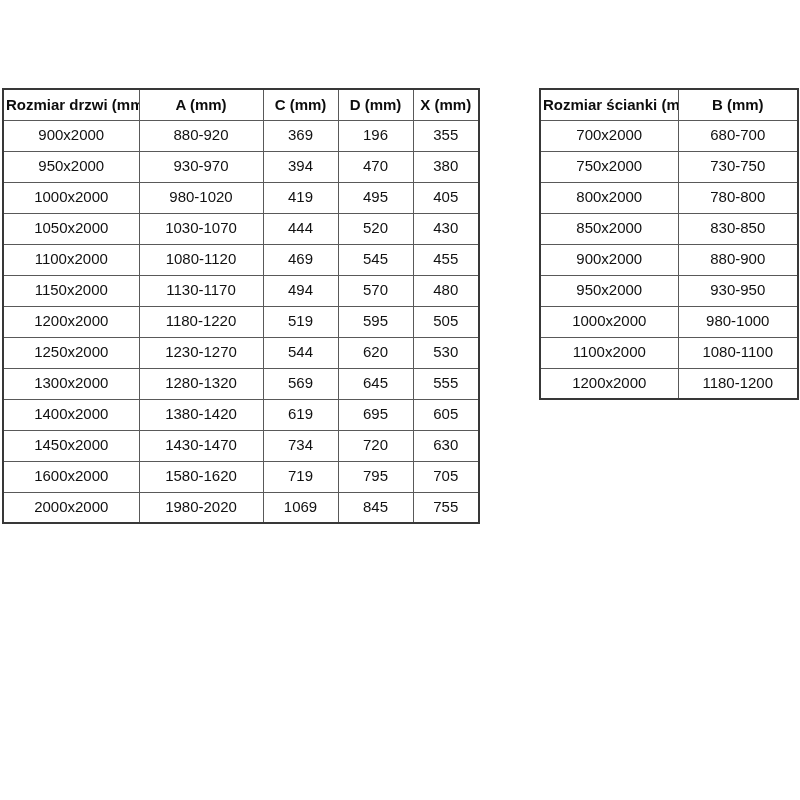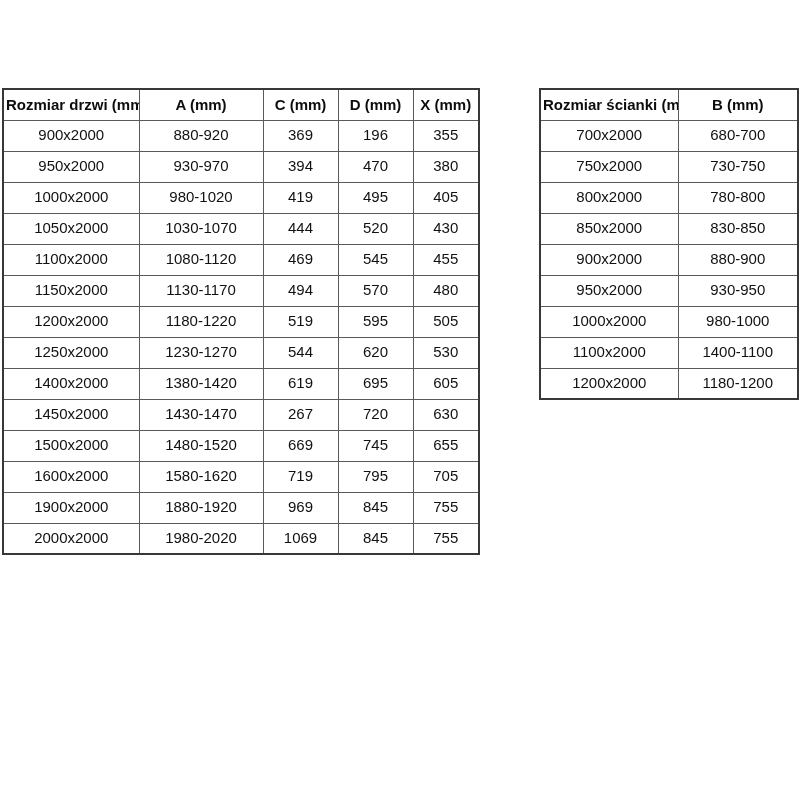--- a/index.html
+++ b/index.html
@@ -121,53 +121,46 @@
         <td>505</td>
       </tr>
       <tr>
         <td>1250x2000</td>
         <td>1230-1270</td>
         <td>544</td>
         <td>620</td>
         <td>530</td>
       </tr>
       <tr>
+        <td>1300x2000</td>
+        <td>1280-1320</td>
+        <td>569</td>
+        <td>645</td>
+        <td>555</td>
+      </tr>
+      <tr>
         <td>1400x2000</td>
         <td>1380-1420</td>
         <td>619</td>
         <td>695</td>
         <td>605</td>
       </tr>
       <tr>
         <td>1450x2000</td>
         <td>1430-1470</td>
-        <td>267</td>
+        <td>734</td>
         <td>720</td>
         <td>630</td>
-      </tr>
-      <tr>
-        <td>1500x2000</td>
-        <td>1480-1520</td>
-        <td>669</td>
-        <td>745</td>
-        <td>655</td>
       </tr>
       <tr>
         <td>1600x2000</td>
         <td>1580-1620</td>
         <td>719</td>
         <td>795</td>
         <td>705</td>
-      </tr>
-      <tr>
-        <td>1900x2000</td>
-        <td>1880-1920</td>
-        <td>969</td>
-        <td>845</td>
-        <td>755</td>
       </tr>
       <tr>
         <td>2000x2000</td>
         <td>1980-2020</td>
         <td>1069</td>
         <td>845</td>
         <td>755</td>
       </tr>
     </tbody>
 </table>
@@ -207,20 +200,20 @@
       <tr>
         <td>950x2000</td>
         <td>930-950</td>
       </tr>
       <tr>
         <td>1000x2000</td>
         <td>980-1000</td>
       </tr>
       <tr>
         <td>1100x2000</td>
-        <td>1400-1100</td>
+        <td>1080-1100</td>
       </tr>
       <tr>
         <td>1200x2000</td>
         <td>1180-1200</td>
       </tr>
     </tbody>
 </table>
 
 </body></html>

